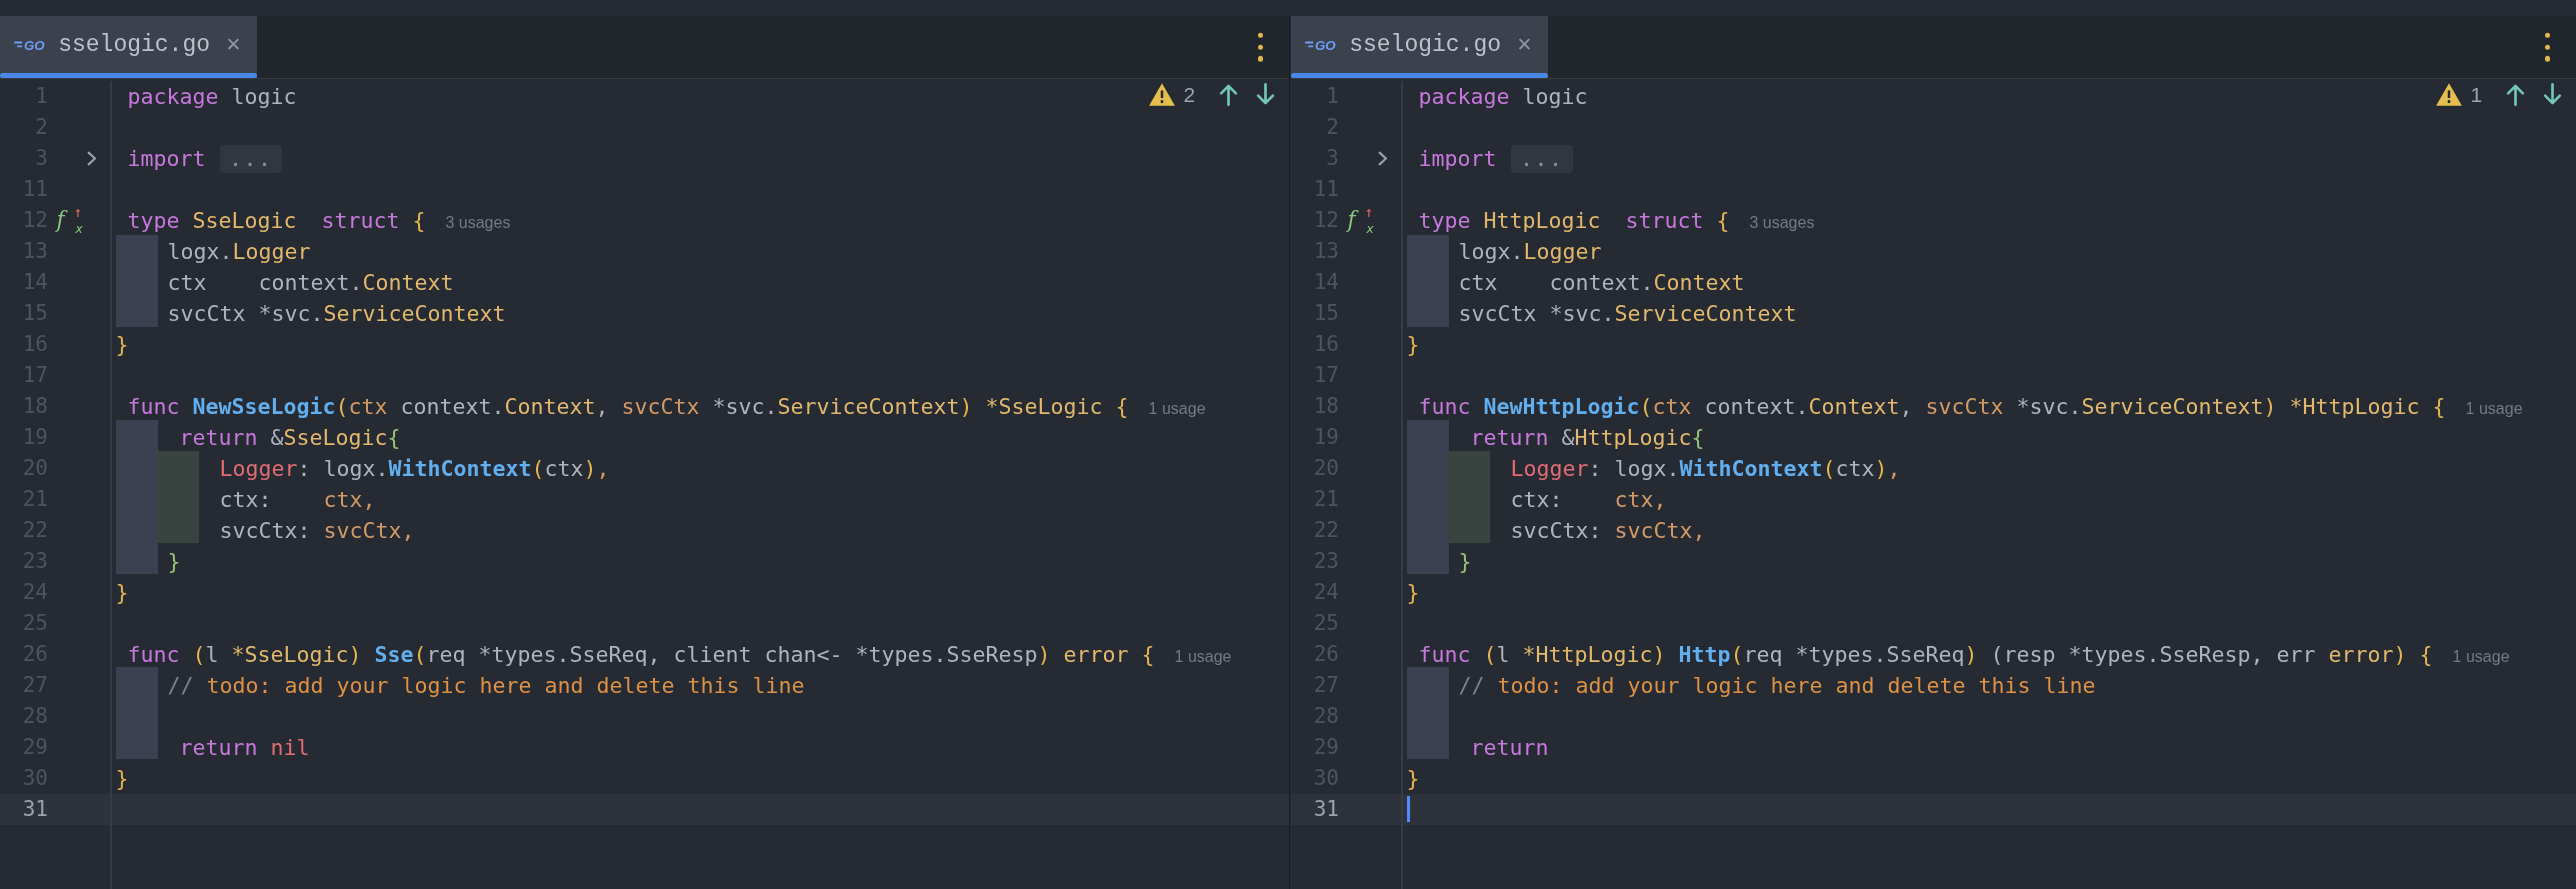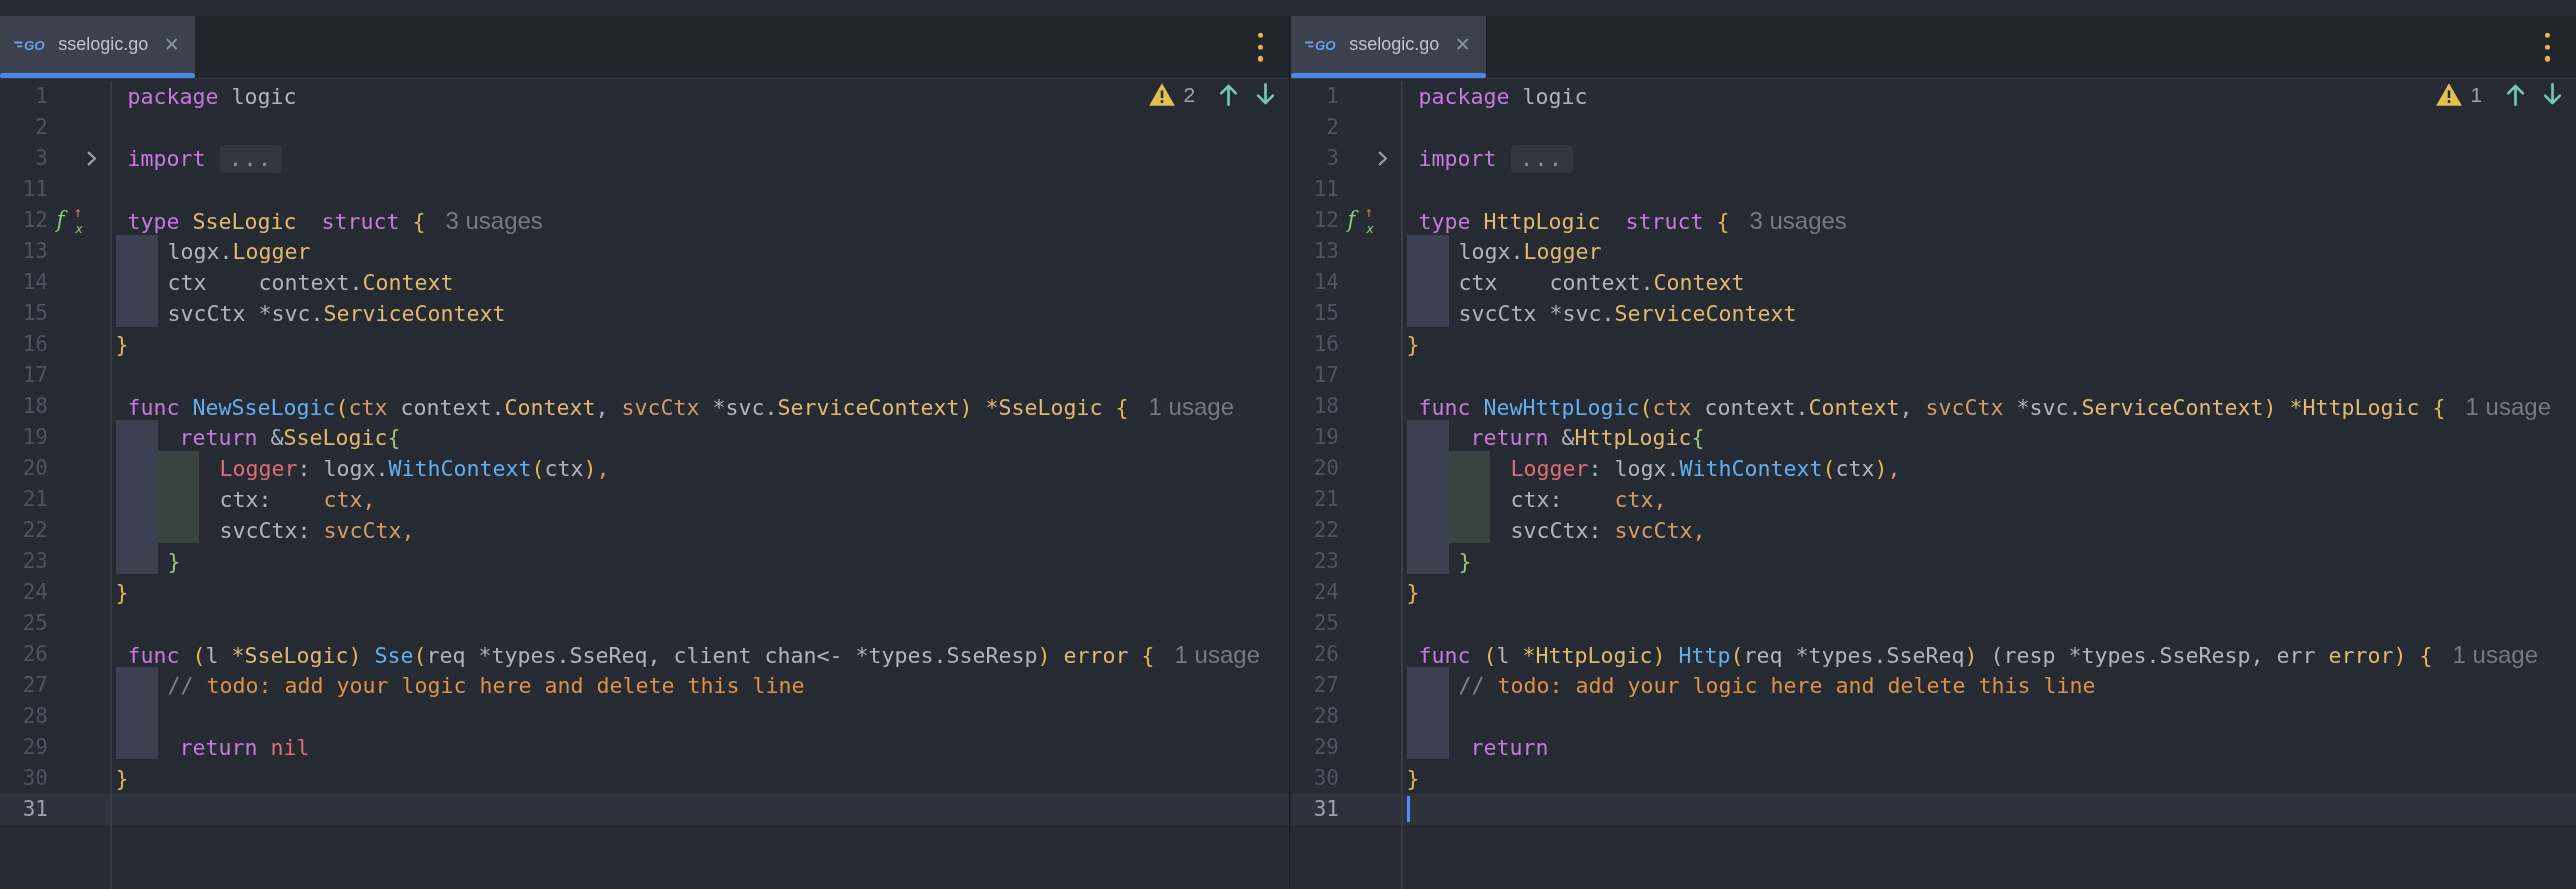--- a/index.html
+++ b/index.html
@@ -12,21 +12,21 @@
   .pane-left  { left:0; width:1290px; border-right:1.5px solid var(--c-pane_divider); }
   .pane-right { left:1291px; width:1285px; }
 
   
   .tabbar { position:relative; height:63px; background:var(--c-tabbar_bg);
             border-bottom:1.5px solid var(--c-tabbar_border); display:flex; align-items:stretch; }
   .tab { position:relative; display:flex; align-items:center; gap:9.2px;
          padding:0 15.4px 4.6px 14px; background:var(--c-tab_active_bg); cursor:default; }
   .tab::after { content:""; position:absolute; left:0; right:0; bottom:0; height:5.4px;
                 border-radius:3.1px; background:var(--c-tab_underline); }
-  .tab-filename { font-family:Liberation Sans, sans-serif; font-size:18px; color:var(--c-tab_text); }
+  .tab-filename { font-family:Liberation Mono, monospace; font-size:23px; color:var(--c-tab_text); }
   .tab-close { font-family:"Liberation Sans",sans-serif; font-size:19px; color:var(--c-tab_close);
                margin-left:6.2px; line-height:1; }
   .kebab { position:absolute; right:23px; top:50%; transform:translateY(-50%);
            display:flex; flex-direction:column; gap:6.2px; padding:3.1px; }
   .kebab i { width:5.4px; height:5.4px; border-radius:50%; background:var(--c-kebab_dot); }
 
   
   .inspections { position:absolute; top:66px; right:12.3px; z-index:6;
                  display:flex; align-items:center; gap:7.7px; }
   .warn-count { font-family:"Liberation Sans",sans-serif; font-size:21px; color:#9ba3ad; margin-right:7.7px; }
@@ -49,35 +49,35 @@
           font-size:21.6px; line-height:26px; color:#8bc87f; }
   .fx-a { position:absolute; right:0.8px; top:-3.9px; font-size:14.6px; color:#e0685f; }
   .fx-x { position:absolute; right:0; bottom:-2.3px; font-size:12.3px; color:#8bc87f; font-style:italic; }
 
   .code { position:relative; flex:1 1 auto; padding-left:5.4px; font-size:21.6px; line-height:31px;
           white-space:pre; z-index:2; }
   .code span { white-space:pre; }
 
   .tok-kw      { color:var(--c-syntax_kw);margin-left:12px; }
   .tok-typ     { color:var(--c-syntax_typ); }
-  .tok-fn      { color:var(--c-syntax_fn); }
+  .tok-fn      { color:var(--c-syntax_fn);font-weight:bold; }
   .tok-param   { color:var(--c-syntax_param); }
   .tok-field   { color:var(--c-syntax_field); }
   .tok-def     { color:var(--c-syntax_def); }
   .tok-brace   { color:var(--c-syntax_brace); }
   .tok-green   { color:var(--c-syntax_green); }
   .tok-comment { color:var(--c-syntax_comment); }
   .tok-todo    { color:var(--c-syntax_todo);text-align:right; }
   .tok-nil     { color:var(--c-syntax_nil); }
 
   .fold-box { display:inline-block; background:var(--c-syntax_fold_bg); color:var(--c-syntax_fold_text);
               border-radius:3.9px; padding:0 9.2px; margin:0 1.5px; line-height:28px; height:28px;
               vertical-align:top; margin-top:1.5px; letter-spacing:1.5px; }
 
-  .ann { font-family:"Liberation Sans",sans-serif; font-size:24px; color:var(--c-annotation);
+  .ann { font-family:"Liberation Sans",sans-serif; font-size:16px; color:var(--c-annotation);
          margin-left:20px; }
 
   .scope-block { position:absolute; z-index:0; }
   .scope-block.lv0 { background:var(--c-scope_block0); }
   .scope-block.lv1 { background:var(--c-scope_block1); }
 
   .caret { position:absolute; left:116px; top:2.3px; width:3.1px; height:26px;
            background:var(--c-caret); z-index:3; }
 </style>
 </head>

